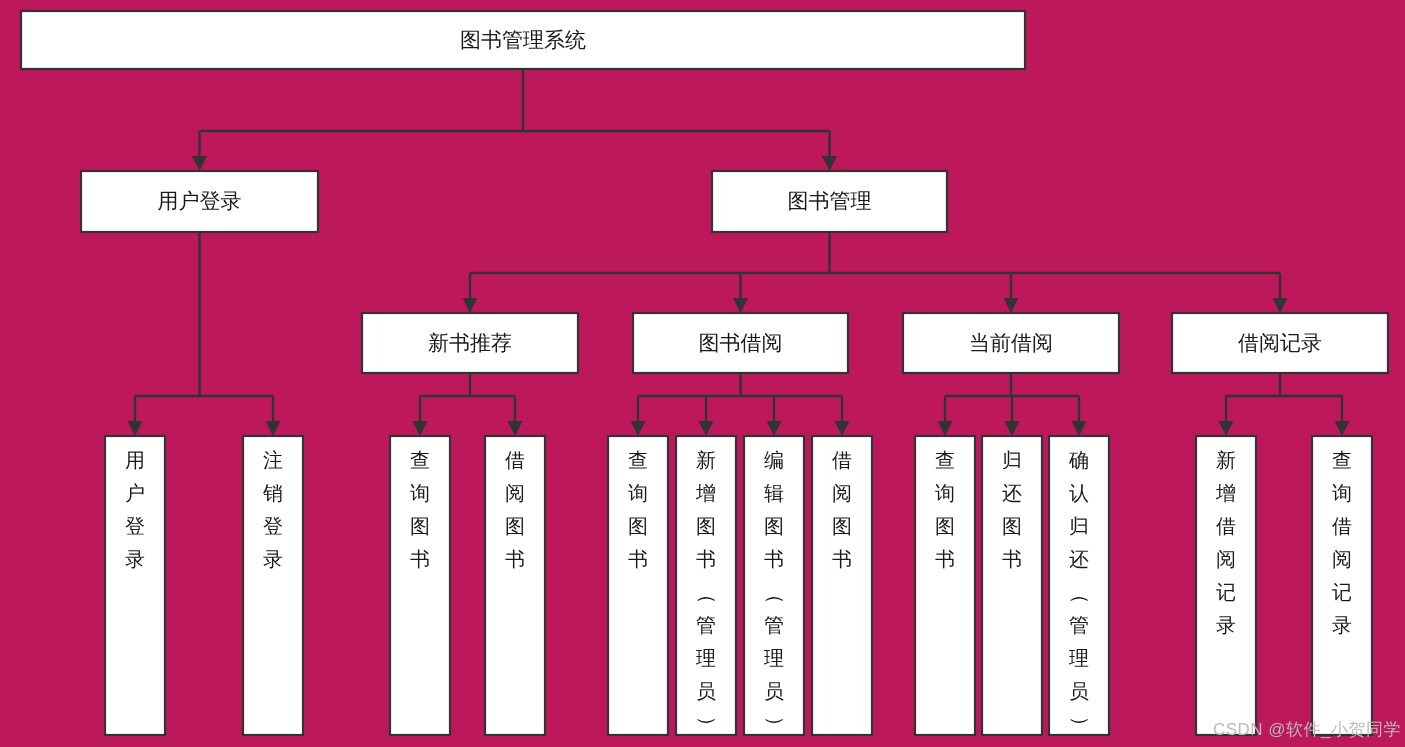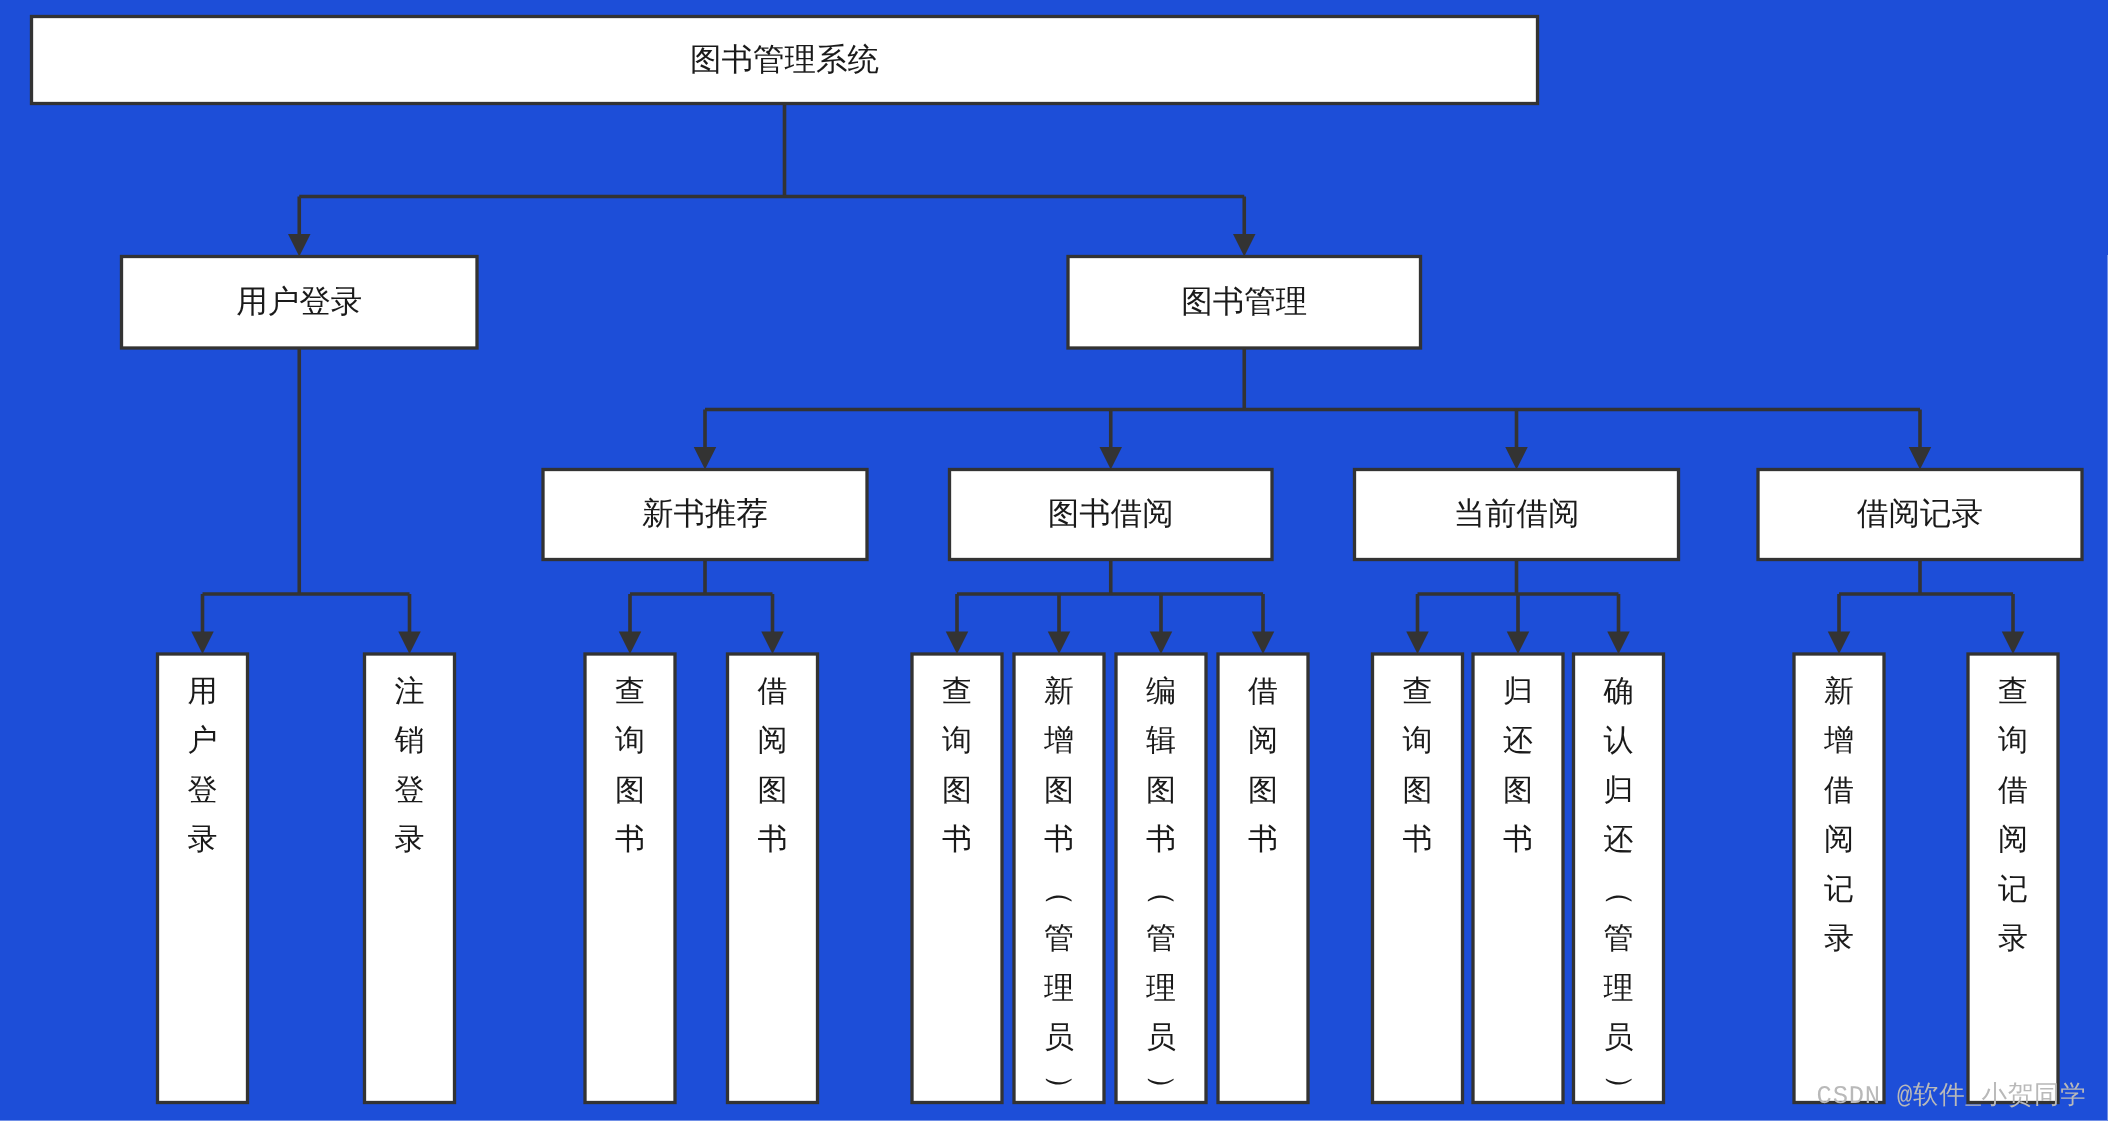--- a/index.html
+++ b/index.html
@@ -11,21 +11,21 @@
   body {
     width: 1405px;
     height: 747px;
     overflow: hidden;
     font-family: "Liberation Sans", "DejaVu Sans", sans-serif;
   }
   #diagram-root {
     position: relative;
     width: 1405px;
     height: 747px;
-    background: #1d4ed8;
+    background: #be185d;
   }
   svg#tree-svg {
     position: absolute;
     left: 0;
     top: 0;
     width: 1405px;
     height: 747px;
     display: block;
   }
   .node-rect {
@@ -54,23 +54,23 @@
   .node-label-v {
     font-family: "Liberation Sans", "DejaVu Sans", sans-serif;
     font-size: 20px;
     fill: #1a1a1a;
     text-anchor: middle;
     dominant-baseline: middle;
     white-space: pre;
   }
   .watermark {
     position: absolute;
-    right: 14px;
+    right: 4px;
     bottom: 6px;
-    font-family: Liberation Mono, monospace;
+    font-family: Liberation Sans, sans-serif;
     font-size: 17px;
     color: #b9b9b9;
     letter-spacing: 0.5px;
     user-select: none;
     pointer-events: none;
     white-space: nowrap;
   }
 </style>
 </head>
 <body>

